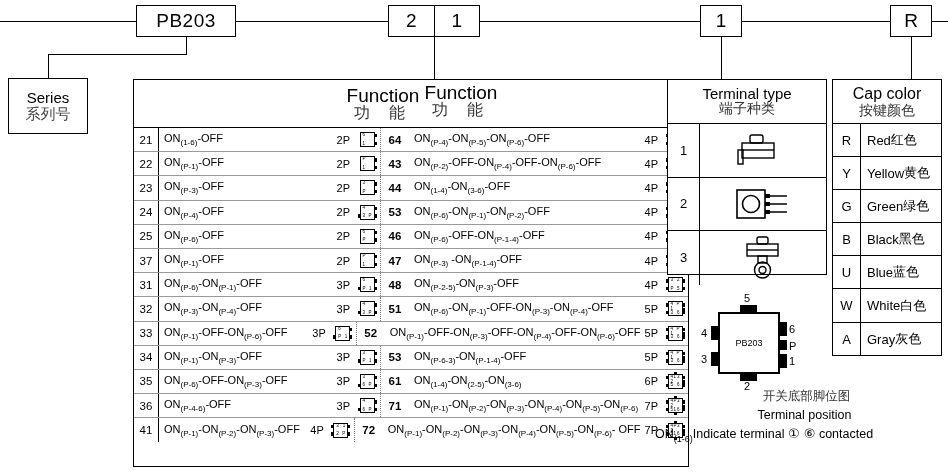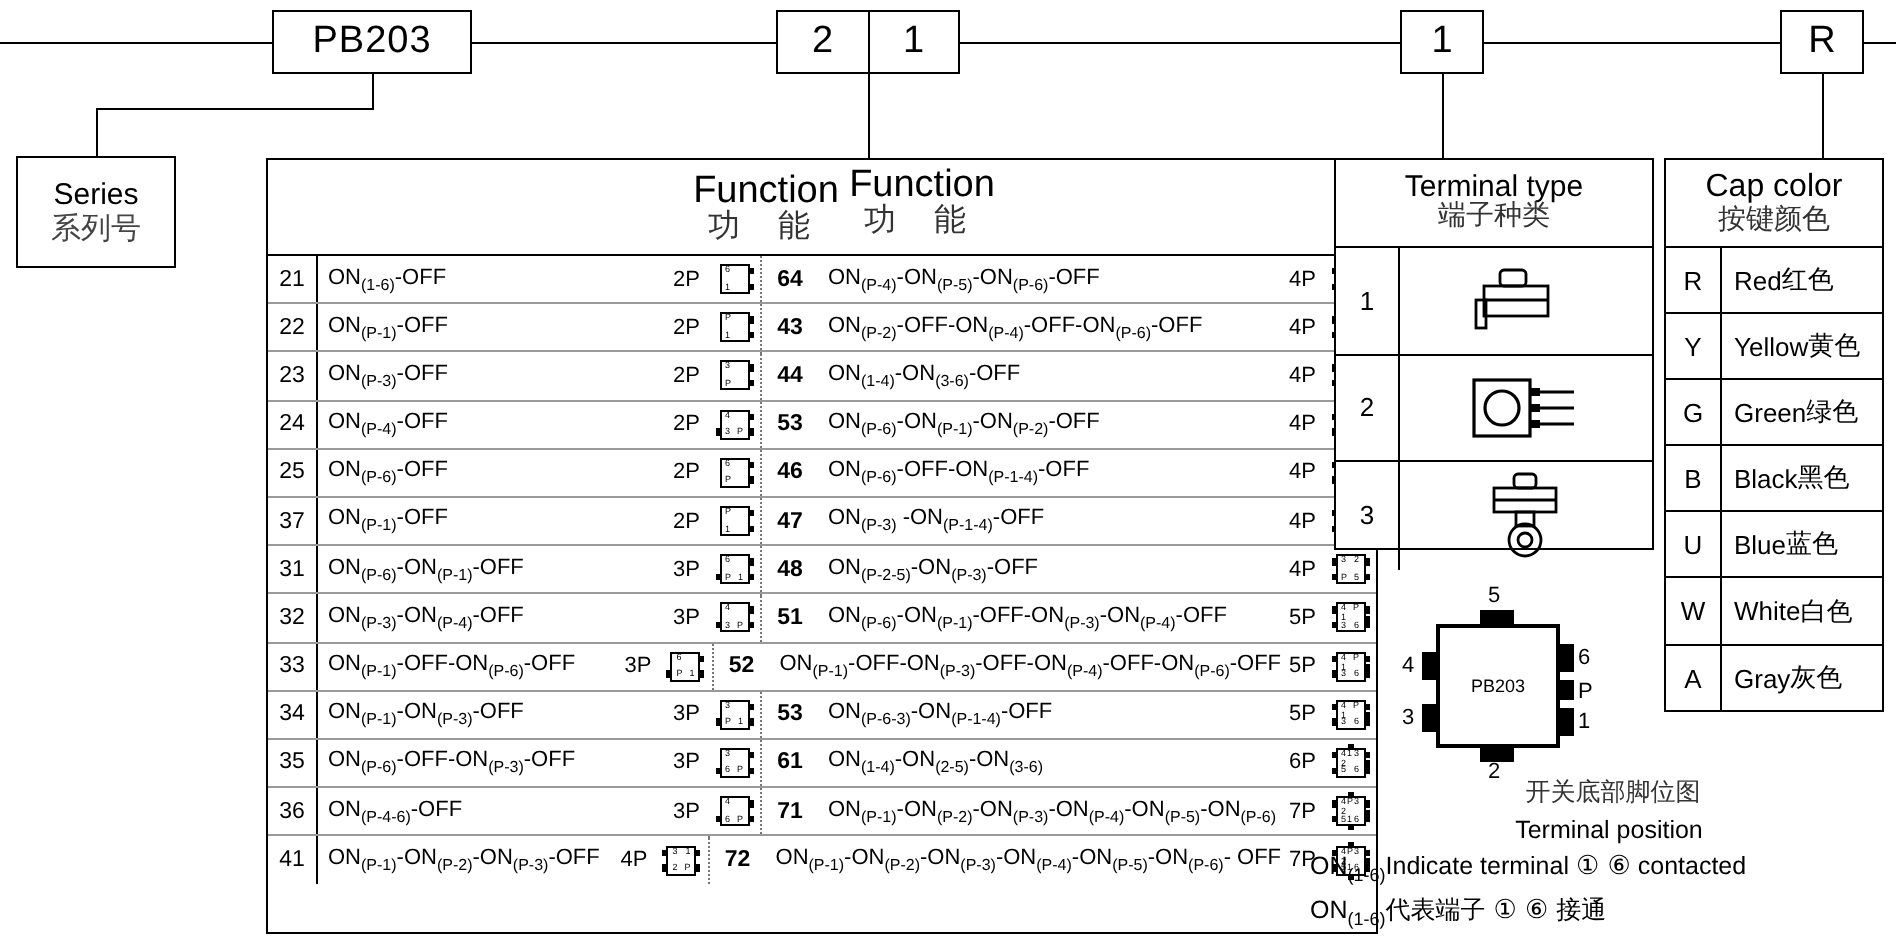--- a/index.html
+++ b/index.html
@@ -763,16 +763,13 @@
   <span class="lbl" style="left:99px;top:41px;">P</span>
   <span class="lbl" style="left:99px;top:56px;">1</span>
 </div>
 
 <div id="legend">
   <div class="lg-zh">开关底部脚位图</div>
   <div class="lg-en">Terminal position</div>
   <div class="lg-line">
     <span>ON</span><sub>(1-6)</sub><span>Indicate terminal </span><span class="circled">① ⑥</span><span>  contacted</span>
   </div>
-  <div class="lg-line">
-    <span>ON</span><sub>(1-6)</sub><span class="zh">代表端子  </span><span class="circled">① ⑥</span><span class="zh">  接通</span>
-  </div>
 </div>
 
 </body></html>

